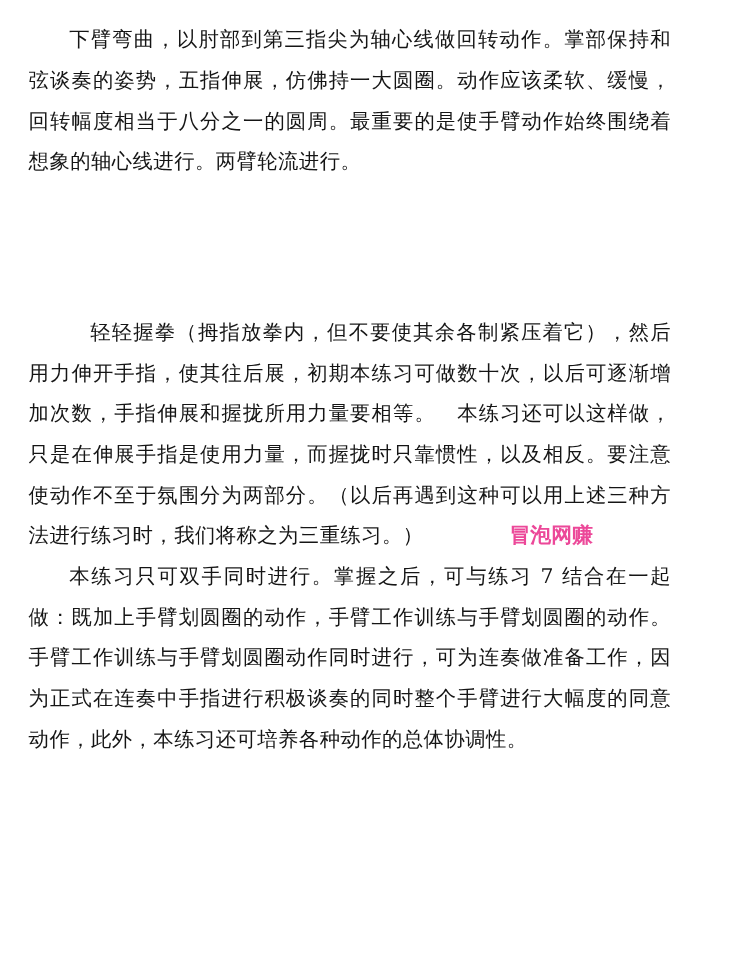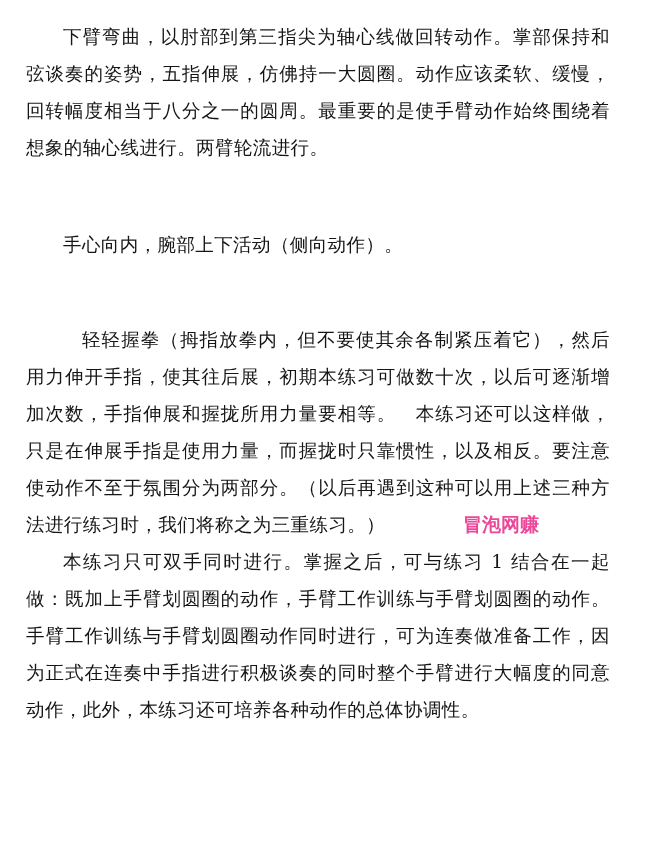--- a/index.html
+++ b/index.html
@@ -52,23 +52,22 @@
 </style>
 </head>
 <body>
 
 <div class="page">
 
   <p class="para indent2">下臂弯曲，以肘部到第三指尖为轴心线做回转动作。掌部保持和弦谈奏的姿势，五指伸展，仿佛持一大圆圈。动作应该柔软、缓慢，回转幅度相当于八分之一的圆周。最重要的是使手臂动作始终围绕着想象的轴心线进行。两臂轮流进行。</p>
 
   <div class="gap-a"></div>
 
-  <p class="para indent2">手心向内，腕部上下活动（侧向动作）。</p>
 
   <div class="gap-b"></div>
 
   <p class="para indent3"><span>轻轻握拳（拇指放拳内，但不要使其余各制紧压着它），然后用力伸开手指，使其往后展，初期本练习可做数十次，以后可逐渐增加次数，手指伸展和握拢所用力量要相等。　本练习还可以这样做，只是在伸展手指是使用力量，而握拢时只靠惯性，以及相反。要注意使动作不至于氛围分为两部分。（以后再遇到这种可以用上述三种方法进行练习时，我们将称之为三重练习。）</span><span class="watermark">冒泡网赚</span></p>
 
   <div class="gap-c"></div>
 
-  <p class="para indent2">本练习只可双手同时进行。掌握之后，可与练习 1 结合在一起做：既加上手臂划圆圈的动作，手臂工作训练与手臂划圆圈的动作。手臂工作训练与手臂划圆圈动作同时进行，可为连奏做准备工作，因为正式在连奏中手指进行积极谈奏的同时整个手臂进行大幅度的同意动作，此外，本练习还可培养各种动作的总体协调性。</p>
+  <p class="para indent2">本练习只可双手同时进行。掌握之后，可与练习 7 结合在一起做：既加上手臂划圆圈的动作，手臂工作训练与手臂划圆圈的动作。手臂工作训练与手臂划圆圈动作同时进行，可为连奏做准备工作，因为正式在连奏中手指进行积极谈奏的同时整个手臂进行大幅度的同意动作，此外，本练习还可培养各种动作的总体协调性。</p>
 
 </div>
 
 </body></html>

